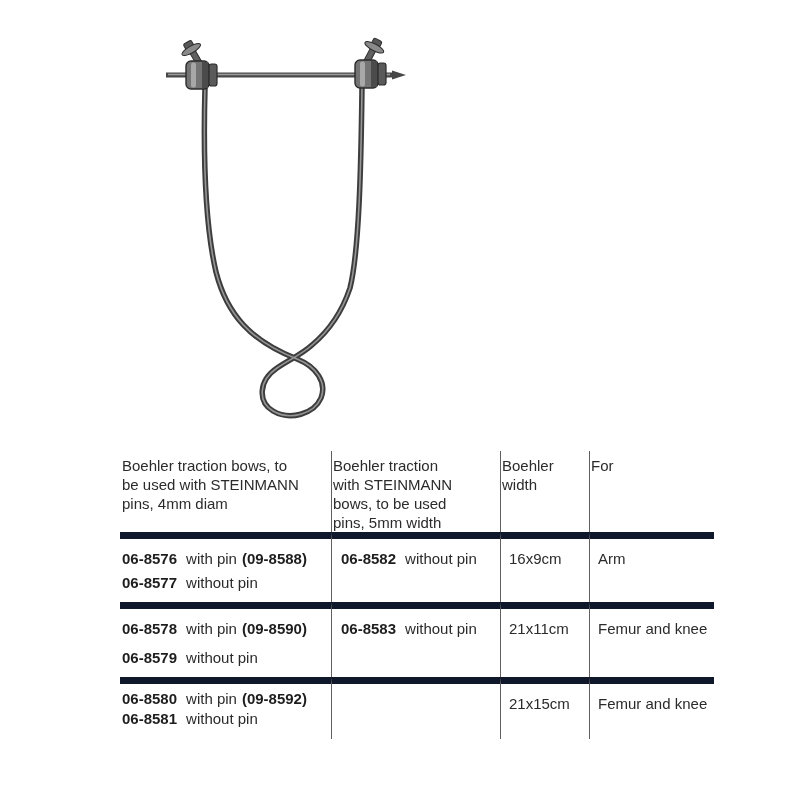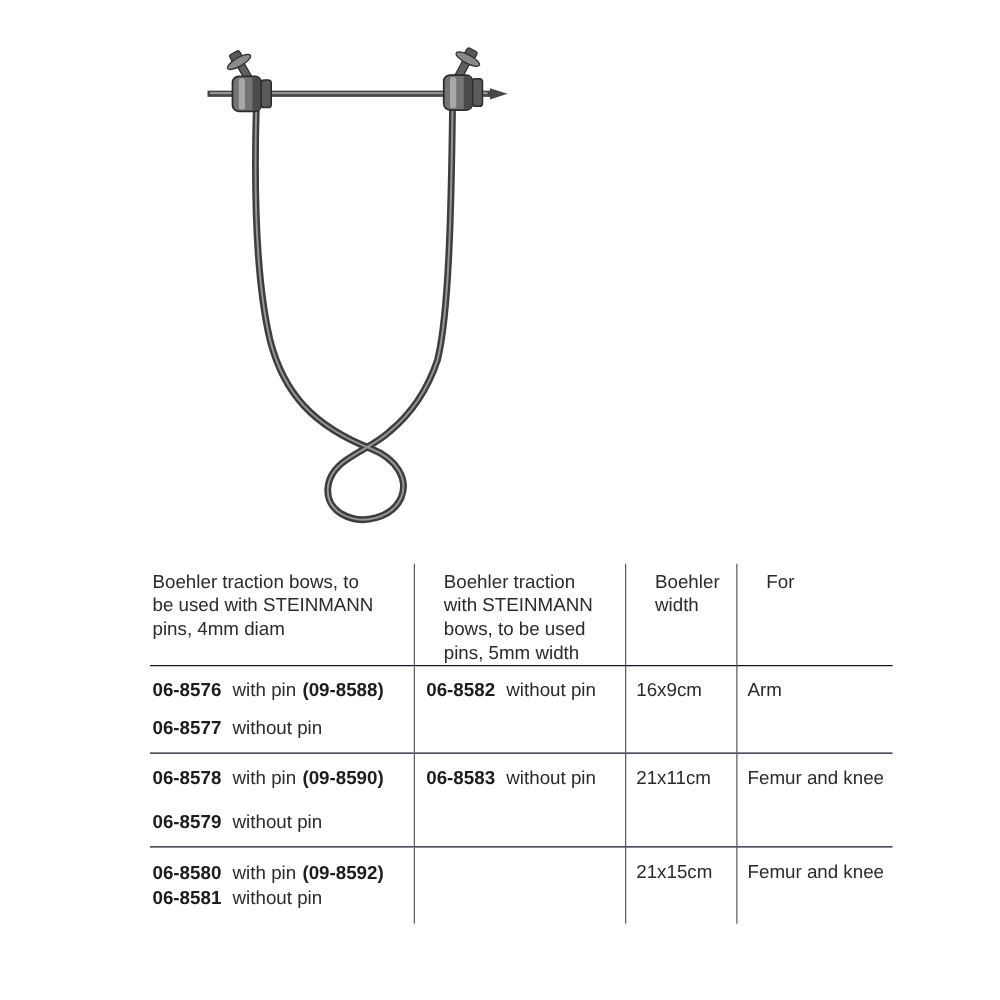--- a/index.html
+++ b/index.html
@@ -11,23 +11,23 @@
   .ptable{
     position:absolute;left:120px;top:438px;width:594px;
     display:grid;
     grid-template-columns:211px 169px 89px 125px;
     grid-template-rows:81px 70px 75px 62px;
     color:#2b2b2b;
     margin-top:13px;
   }
   .cell{box-sizing:border-box;font-size:15px;line-height:19px;overflow:hidden;}
   .vline{border-left:1px solid #606060;}
-  .hline{border-top:1px solid #0f172a;}
+  .hline{border-top:7px solid #0f172a;}
   .hdr{padding:5px 4px 0 2px;}
-  .hdr.ind{padding-left:23px;}
+  .hdr.ind{padding-left:1px;}
   .hdr-line{white-space:nowrap;}
   .c-left{padding:10px 2px 10px 2px;display:flex;flex-direction:column;justify-content:space-between;}
   .c-left.tight{justify-content:flex-end;padding-top:22px;line-height:20px;}
   .c-mid{padding:10px 2px 10px 9px;display:flex;flex-direction:column;}
   .c-val{padding:10px 2px 0 8px;white-space:nowrap;}
   .entry{white-space:nowrap;}
   .code{font-weight:bold;color:#1d1d1d;}
   .lbl{margin-left:9px;}
   .pin{margin-left:5px;font-weight:bold;color:#1d1d1d;}
 </style>

